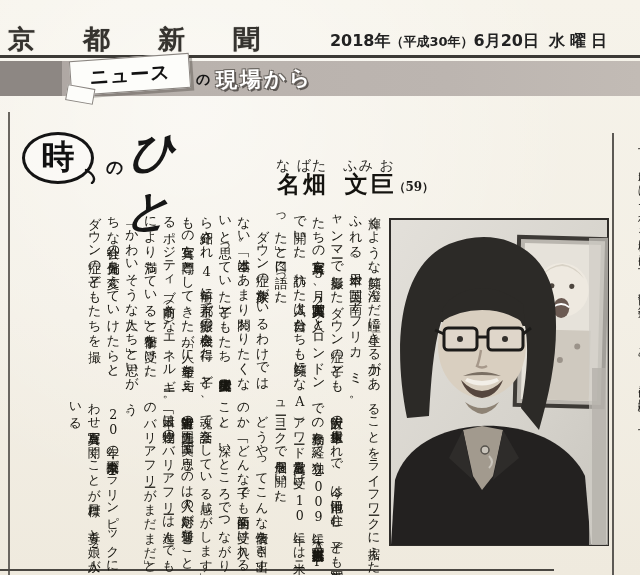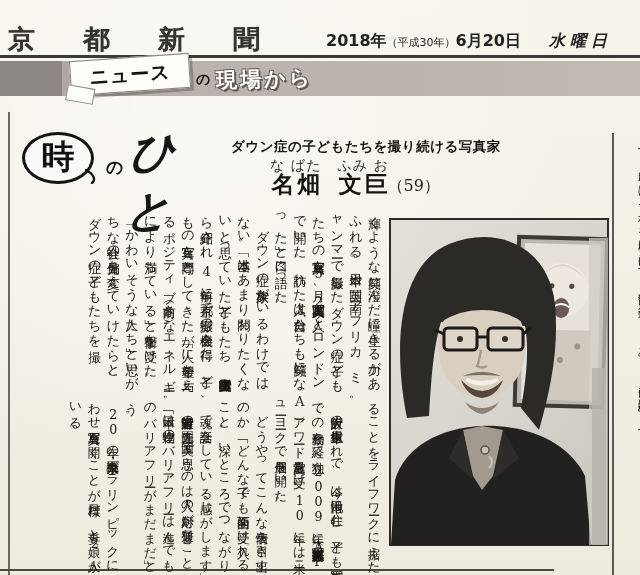--- a/index.html
+++ b/index.html
@@ -21,22 +21,22 @@
     color:#35332f;transform:scaleY(.95);
     text-shadow:0 0 1px #7a766e;
     letter-spacing:0;
   }
   .masthead-date{
     position:absolute;right:28px;top:31px;
     font-family:"DejaVu Sans", sans-serif;
     font-weight:bold;font-size:16px;color:#222;
     white-space:nowrap;
   }
-  .masthead-date .era{font-size:11px;font-weight:normal;margin-top:20px;}
-  .masthead-date .weekday{letter-spacing:5px;margin-left:28px;font-style:italic;}
+  .masthead-date .era{font-size:13px;font-weight:bold;margin-top:20px;}
+  .masthead-date .weekday{letter-spacing:5px;margin-left:10px;}
   .top-rule{position:absolute;left:0;top:55px;width:640px;height:3px;background:#3c3a36;}
   
   .banner{
     position:absolute;left:0;top:61px;width:640px;height:35px;
     background:linear-gradient(90deg,#aaa39f 0%,#b9b2ad 30%,#bcb5b0 70%,#c2bbb5 100%);
   }
   .banner-darkblock{position:absolute;left:0;top:0;width:62px;height:35px;background:#8d8783;}
   .banner-paper{
     position:absolute;left:70px;top:-4px;width:118px;height:33px;
     background:#fdfdfa;border:1px solid #8a8580;
@@ -82,21 +82,21 @@
     font-weight:bold;font-size:13.5px;letter-spacing:.5px;color:#15140f;
     white-space:nowrap;
   }
   .name-row{
     position:absolute;left:240px;top:158px;width:230px;
     text-align:center;white-space:nowrap;
   }
   .name-row ruby{font-size:23px;font-weight:bold;color:#14130f;}
   .name-row rt{font-size:14px;font-weight:normal;letter-spacing:1px;color:#2a2925;}
   .name-gap{display:inline-block;width:16px;}
-  .name-age{font-size:16px;font-weight:normal;vertical-align:1px;}
+  .name-age{font-size:12px;font-weight:bold;vertical-align:1px;}
   
   .vtext{
     writing-mode:vertical-rl;
     text-orientation:upright;
     white-space:pre-line;
     word-break:break-all;
     line-break:anywhere;
     color:#181711;
     overflow:hidden;
   }
@@ -144,21 +144,20 @@
     <div class="logo-oval">
       <span class="logo-time">時</span>
     </div>
     <svg class="logo-tail" viewBox="0 0 18 16">
       <path d="M2,2 C10,6 12,12 8,15" fill="none" stroke="#141414" stroke-width="2.4" stroke-linecap="round"></path>
     </svg>
     <span class="logo-no">の</span>
     <span class="logo-hito">ひと</span>
   </div>
 
-  <div class="subtitle">ダウン症の子どもたちを撮り続ける写真家</div>
   <div class="name-row">
     <ruby><span>名畑</span><rt>な ばた</rt></ruby><span class="name-gap"></span><ruby><span>文巨</span><rt>ふみ お</rt></ruby><span class="name-age">（59）</span>
   </div>
 
   <div class="vtext band1">輝くような笑顔、澄んだ瞳に生きる力があふれる。日本や英国、南アフリカ、ミャンマーで撮影したダウン症の子どもたちの写真展を5月、英国人写真家2人とロンドンで開いた。訪れた人々は「自分たちも笑顔になった」と口々に語った。
 　ダウン症の家族がいるわけではない。「本当はあまり関わりたくないと思っていた」子どもたち。障害者支援団体から紹介され、4年前に京都で撮影の機会を得た。子どもの写真を専門としてきたが「人に希望を与えるポジティブ（前向き）なエネルギーにより満ちている」と衝撃を受けた。
 　「かわいそうな人たち」と思いがちな社会の偏見を変えていけたらと、ダウン症の子どもたちを撮</div>
   <div class="vtext band2">ることをライフワークに据えた。
 　大阪府の貝塚市生まれで、今は池田市に住む。子ども写真館での勤務を経て独立。2009年に日本広告写真家協会（APA）アワード最高賞を受け、10年には米ニューヨークで個展を開いた。
 　どうやってこんな表情を引き出すのか。「どんな子でも全面的に受け入れること。深いところでつながり、魂で会話をしている感じがします」

